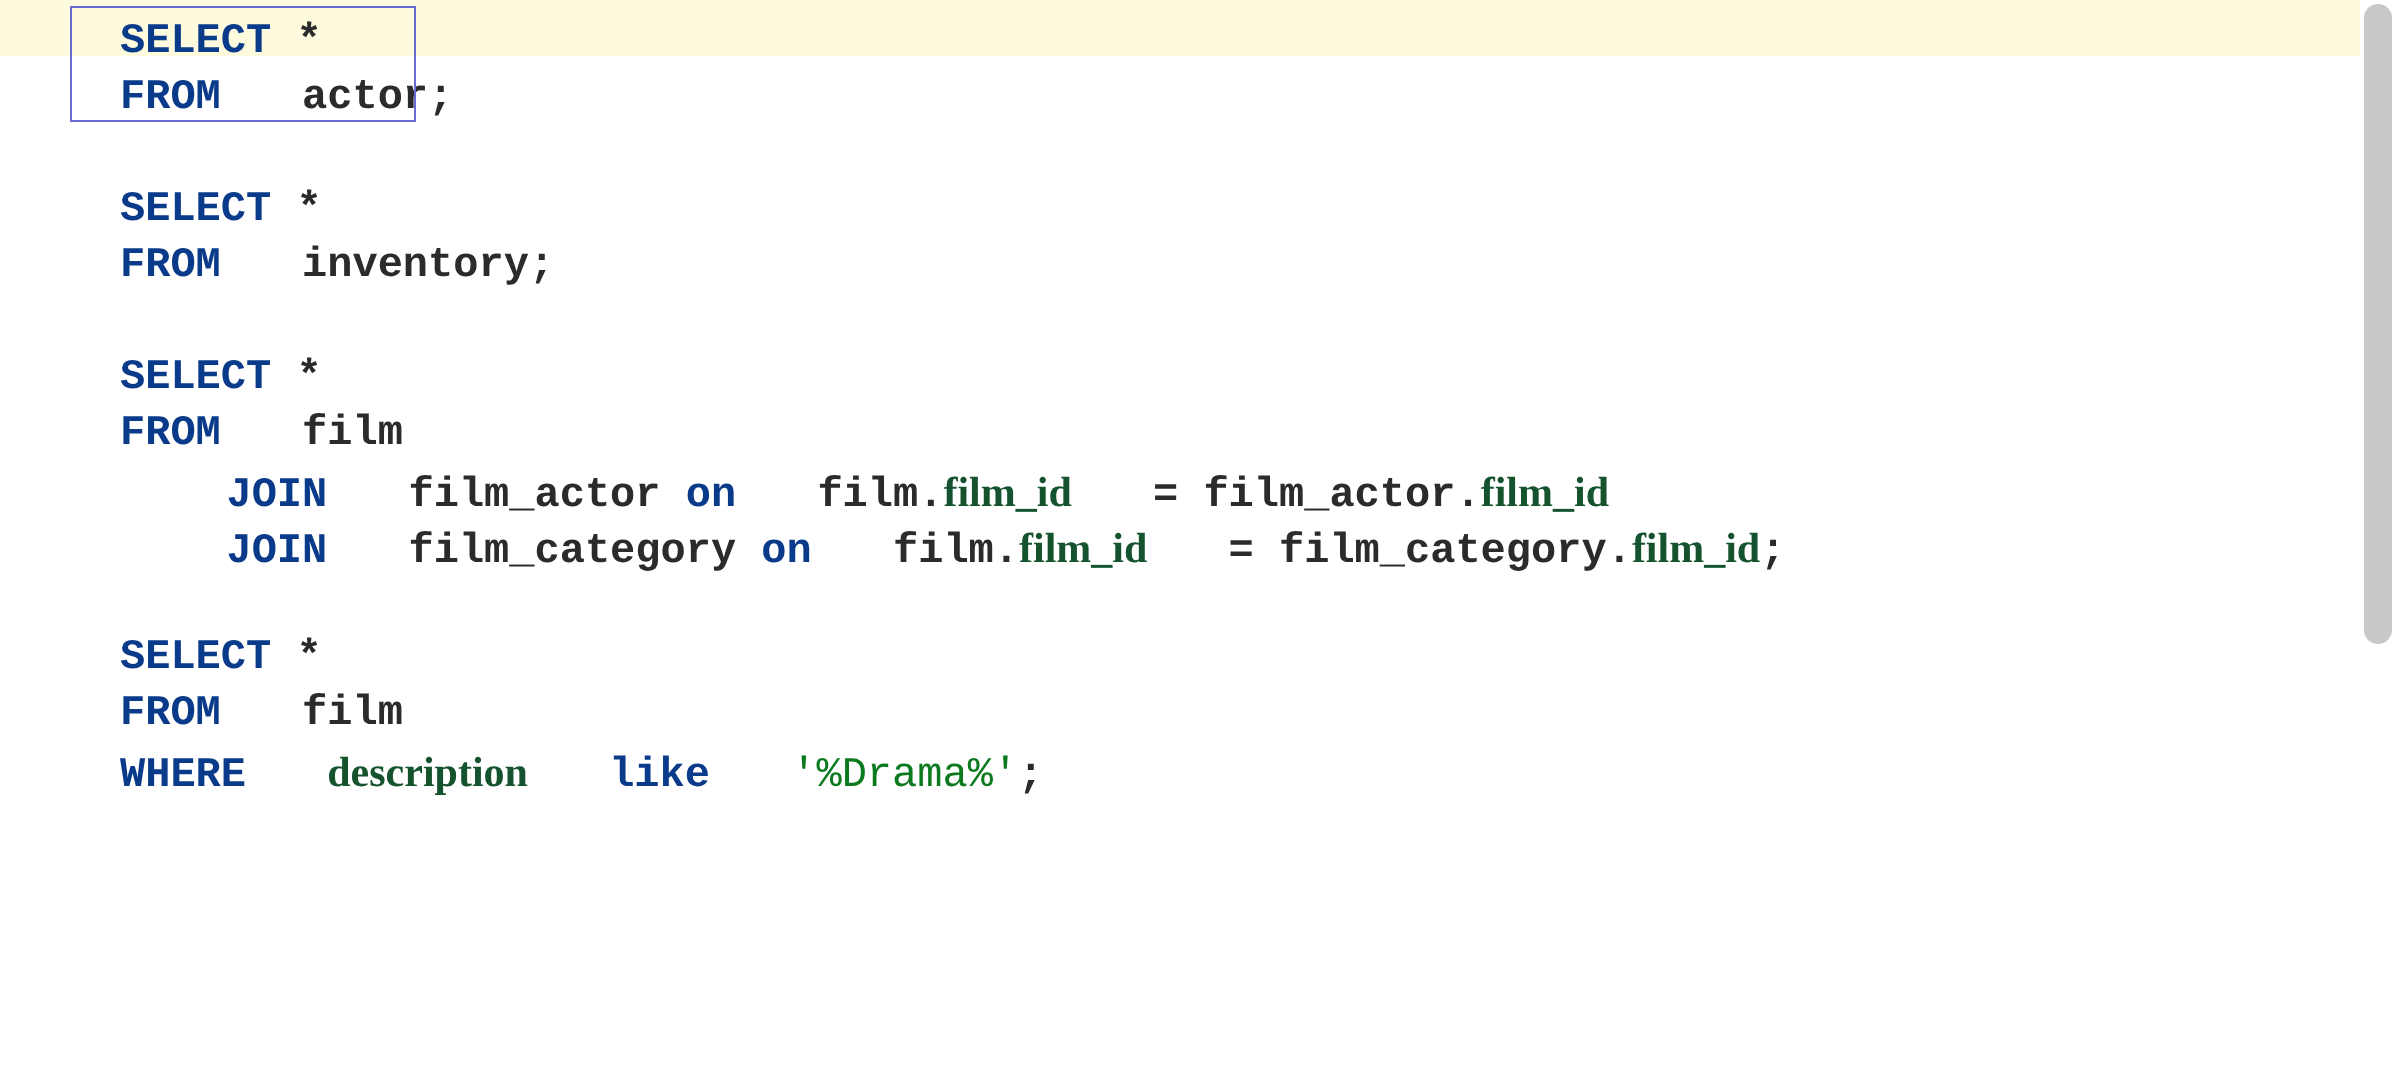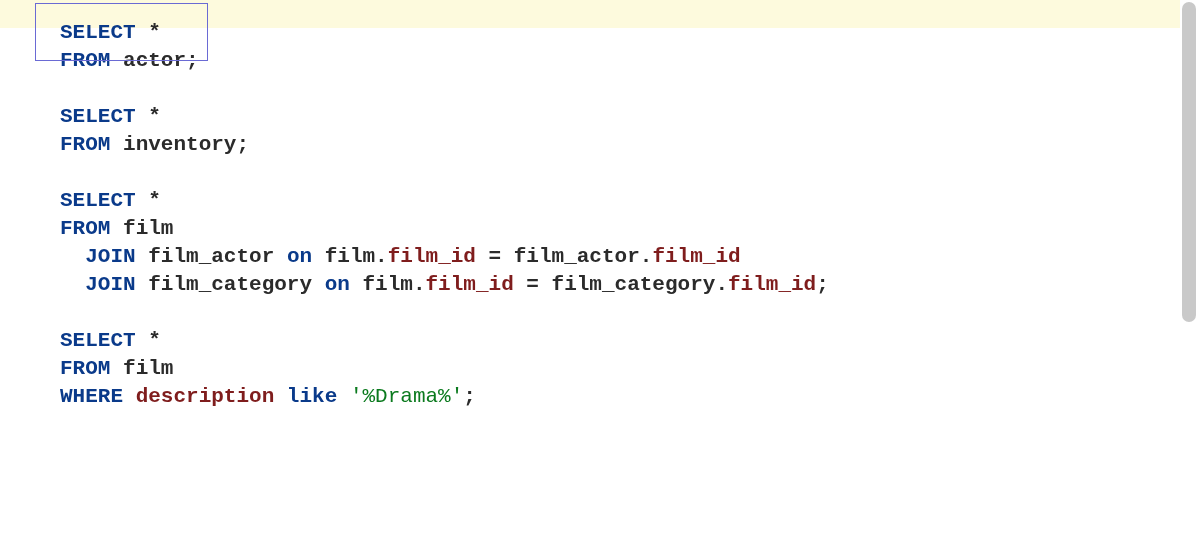--- a/index.html
+++ b/index.html
@@ -14,21 +14,21 @@
     overflow: hidden;
     position: relative;
     font-weight: 600;
   }
   .editor {
     position: absolute;
     top: 0;
     left: 0;
     right: 20px;
     bottom: 0;
-    padding-top: 15px;
+    padding-top: 4px;
   }
   .gutter {
     position: absolute;
     left: 0;
     top: 0;
     width: 60px;
     height: 100%;
   }
   .code-area {
     position: absolute;
@@ -54,22 +54,22 @@
     position: absolute;
     top: 3px;
     left: 35px;
     width: 173px;
     height: 58px;
     border: 1px solid #6a6ad4;
     z-index: 2;
     pointer-events: none;
   }
   .kw { color: #0a3a8a; font-weight: 700; }
-  .id { color: #2b2b2b; }
-  .col { color: #7f1d1d; font-weight: 700; }
+  .id { color: #2b2b2b; margin-left: 28px; }
+  .col { color: #14532d; font-weight: 700; font-family: Liberation Serif, serif; }
   .str { color: #0b7a1e; font-weight: 400; }
   .op { color: #2b2b2b; }
   .punc { color: #2b2b2b; }
   .content { position: relative; z-index: 1; }
   .scrollbar {
     position: absolute;
     right: 4px;
     top: 2px;
     width: 14px;
     bottom: 2px;

